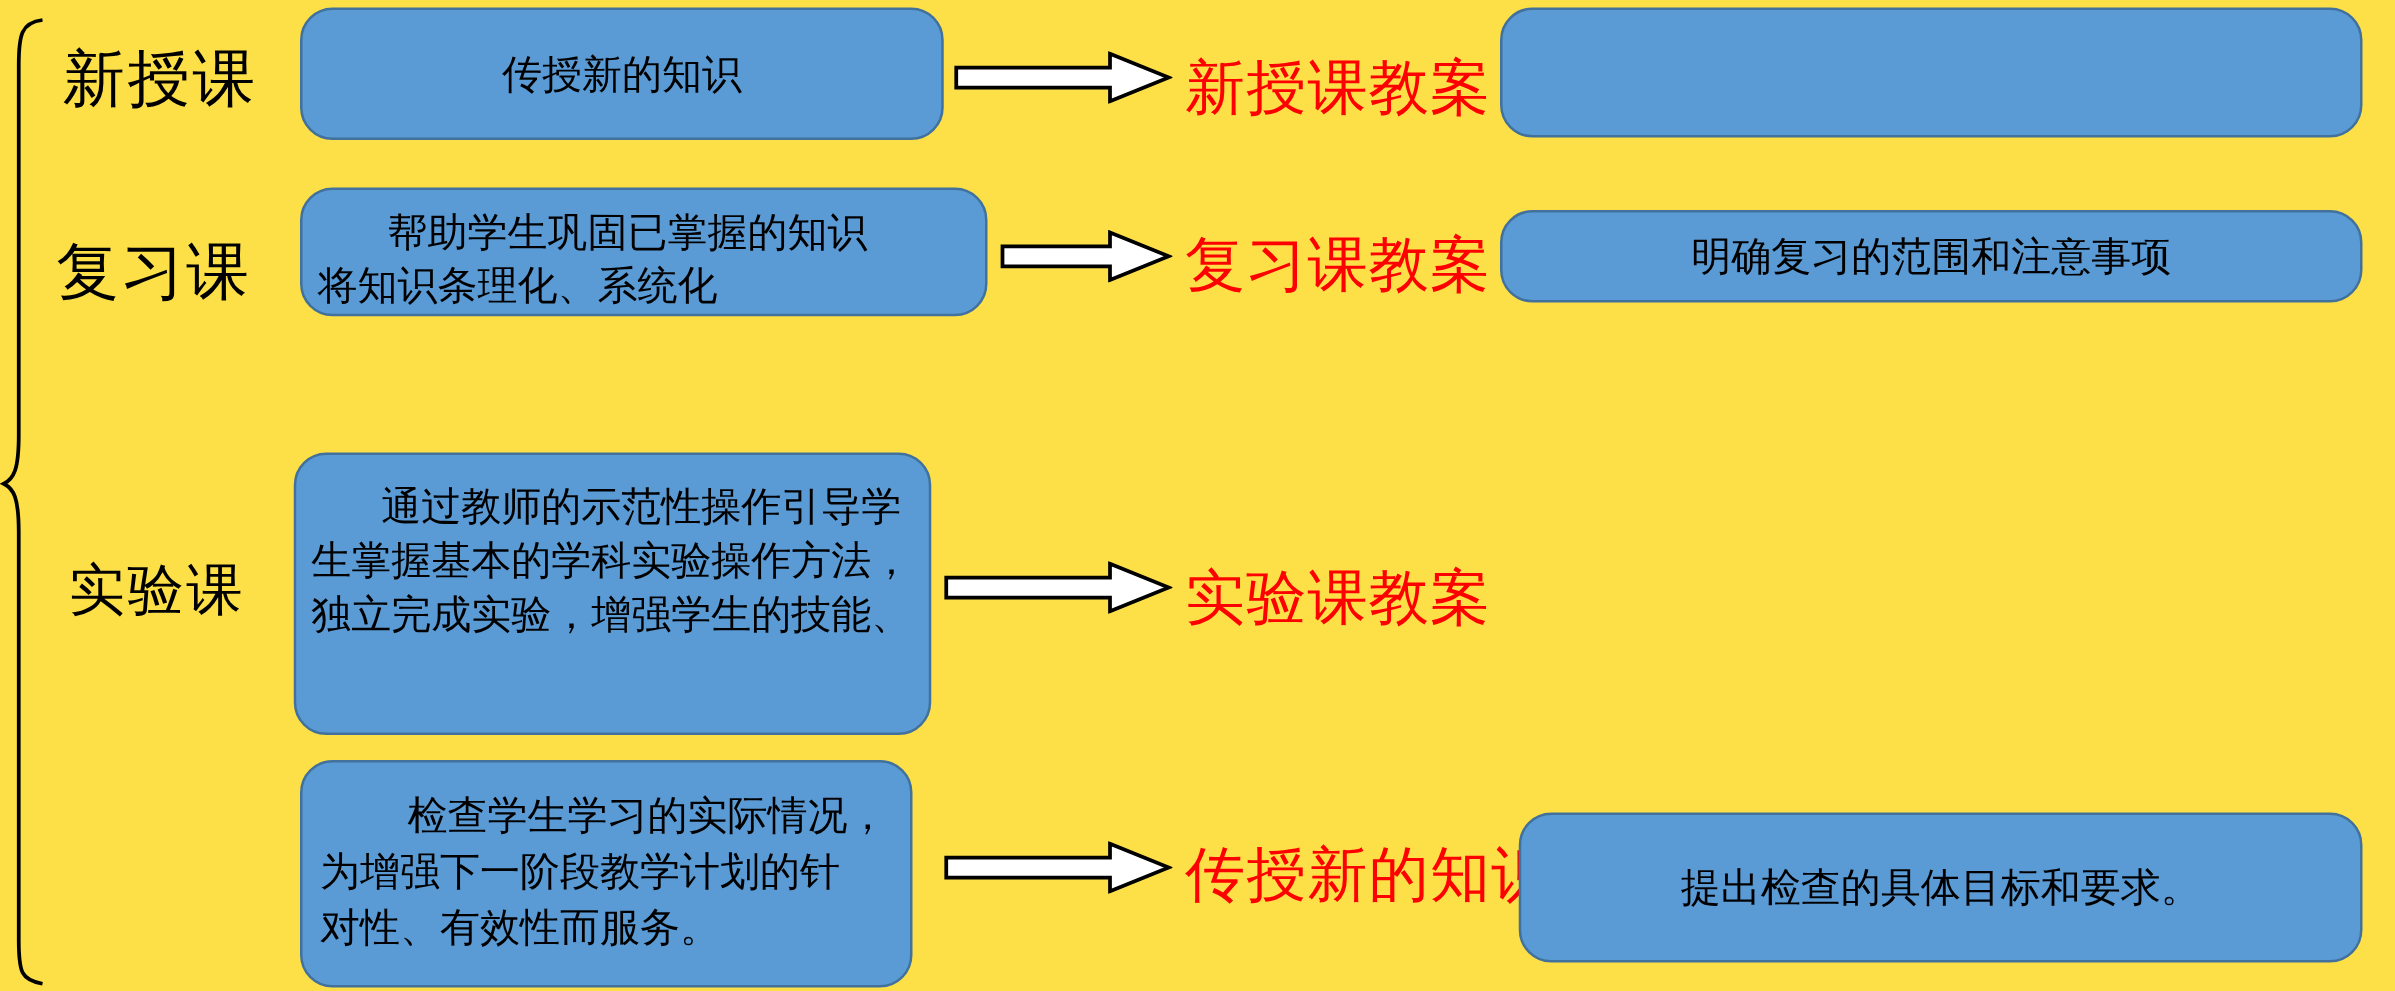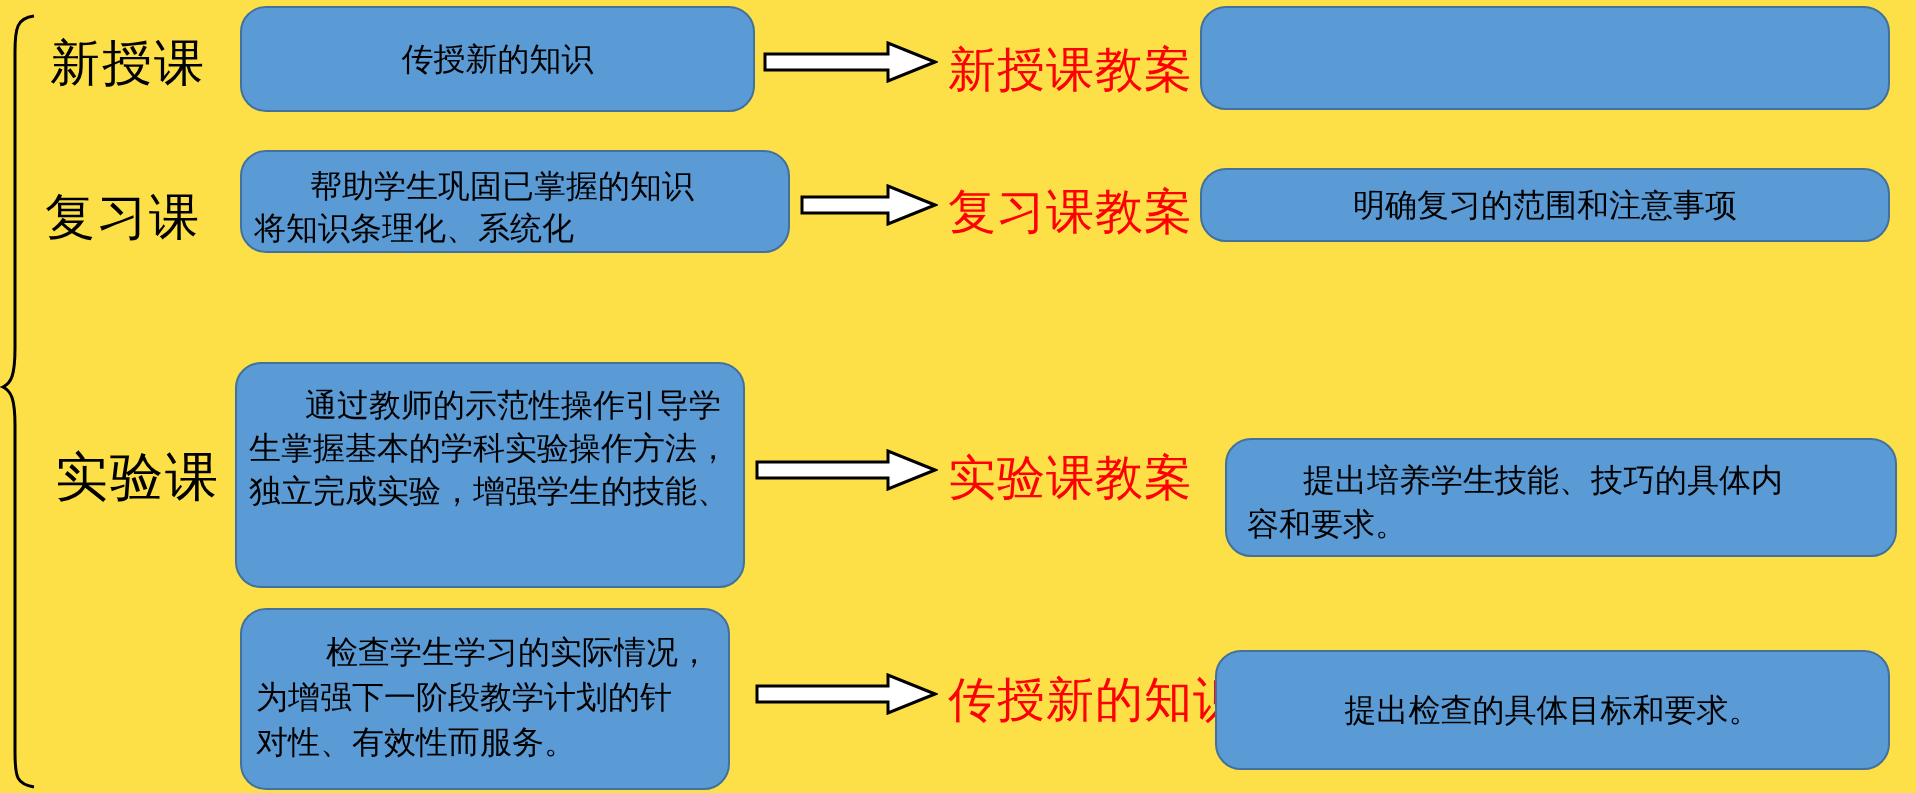--- a/index.html
+++ b/index.html
@@ -81,42 +81,36 @@
   </svg>
 
   <div class="abs plan-label" style="left:948px;top:180px;">复习课教案</div>
 
   <div class="abs blue-box center-text" style="left:1200px;top:168px;width:690px;height:74px;">
     <div class="box-text">
       <div class="line">明确复习的范围和注意事项</div>
     </div>
   </div>
 
-  <div class="abs row-label" style="left:55px;top:442px;font-size:53px;">实验课</div>
+  <div class="abs row-label" style="left:55px;top:442px;font-size:45px;">实验课</div>
 
   <div class="abs blue-box" style="left:235px;top:362px;width:510px;height:226px;">
     <div class="box-text" style="padding:20px 8px 0 12px;line-height:43px;">
       <div class="line indent-sm">通过教师的示范性操作引导学</div>
       <div class="line">生掌握基本的学科实验操作方法，</div>
       <div class="line">独立完成实验，增强学生的技能、</div>
     </div>
   </div>
 
   <svg class="abs arrow-svg" style="left:755px;top:449px;" width="183" height="42" viewBox="0 0 183 42">
     <polygon points="2,13 133,13 133,2 180,21 133,40 133,29 2,29" fill="#ffffff" stroke="#000000" stroke-width="3"></polygon>
   </svg>
 
   <div class="abs plan-label" style="left:948px;top:446px;">实验课教案</div>
 
-  <div class="abs blue-box" style="left:1225px;top:438px;width:672px;height:119px;">
-    <div class="box-text" style="padding:18px 18px 0 20px;line-height:44px;">
-      <div class="line indent-sm">提出培养学生技能、技巧的具体内</div>
-      <div class="line">容和要求。</div>
-    </div>
-  </div>
 
 
   <div class="abs blue-box" style="left:240px;top:608px;width:490px;height:182px;">
     <div class="box-text" style="padding:20px 8px 0 14px;line-height:45px;">
       <div class="line indent-lg">检查学生学习的实际情况，</div>
       <div class="line">为增强下一阶段教学计划的针</div>
       <div class="line">对性、有效性而服务。</div>
     </div>
   </div>
 

